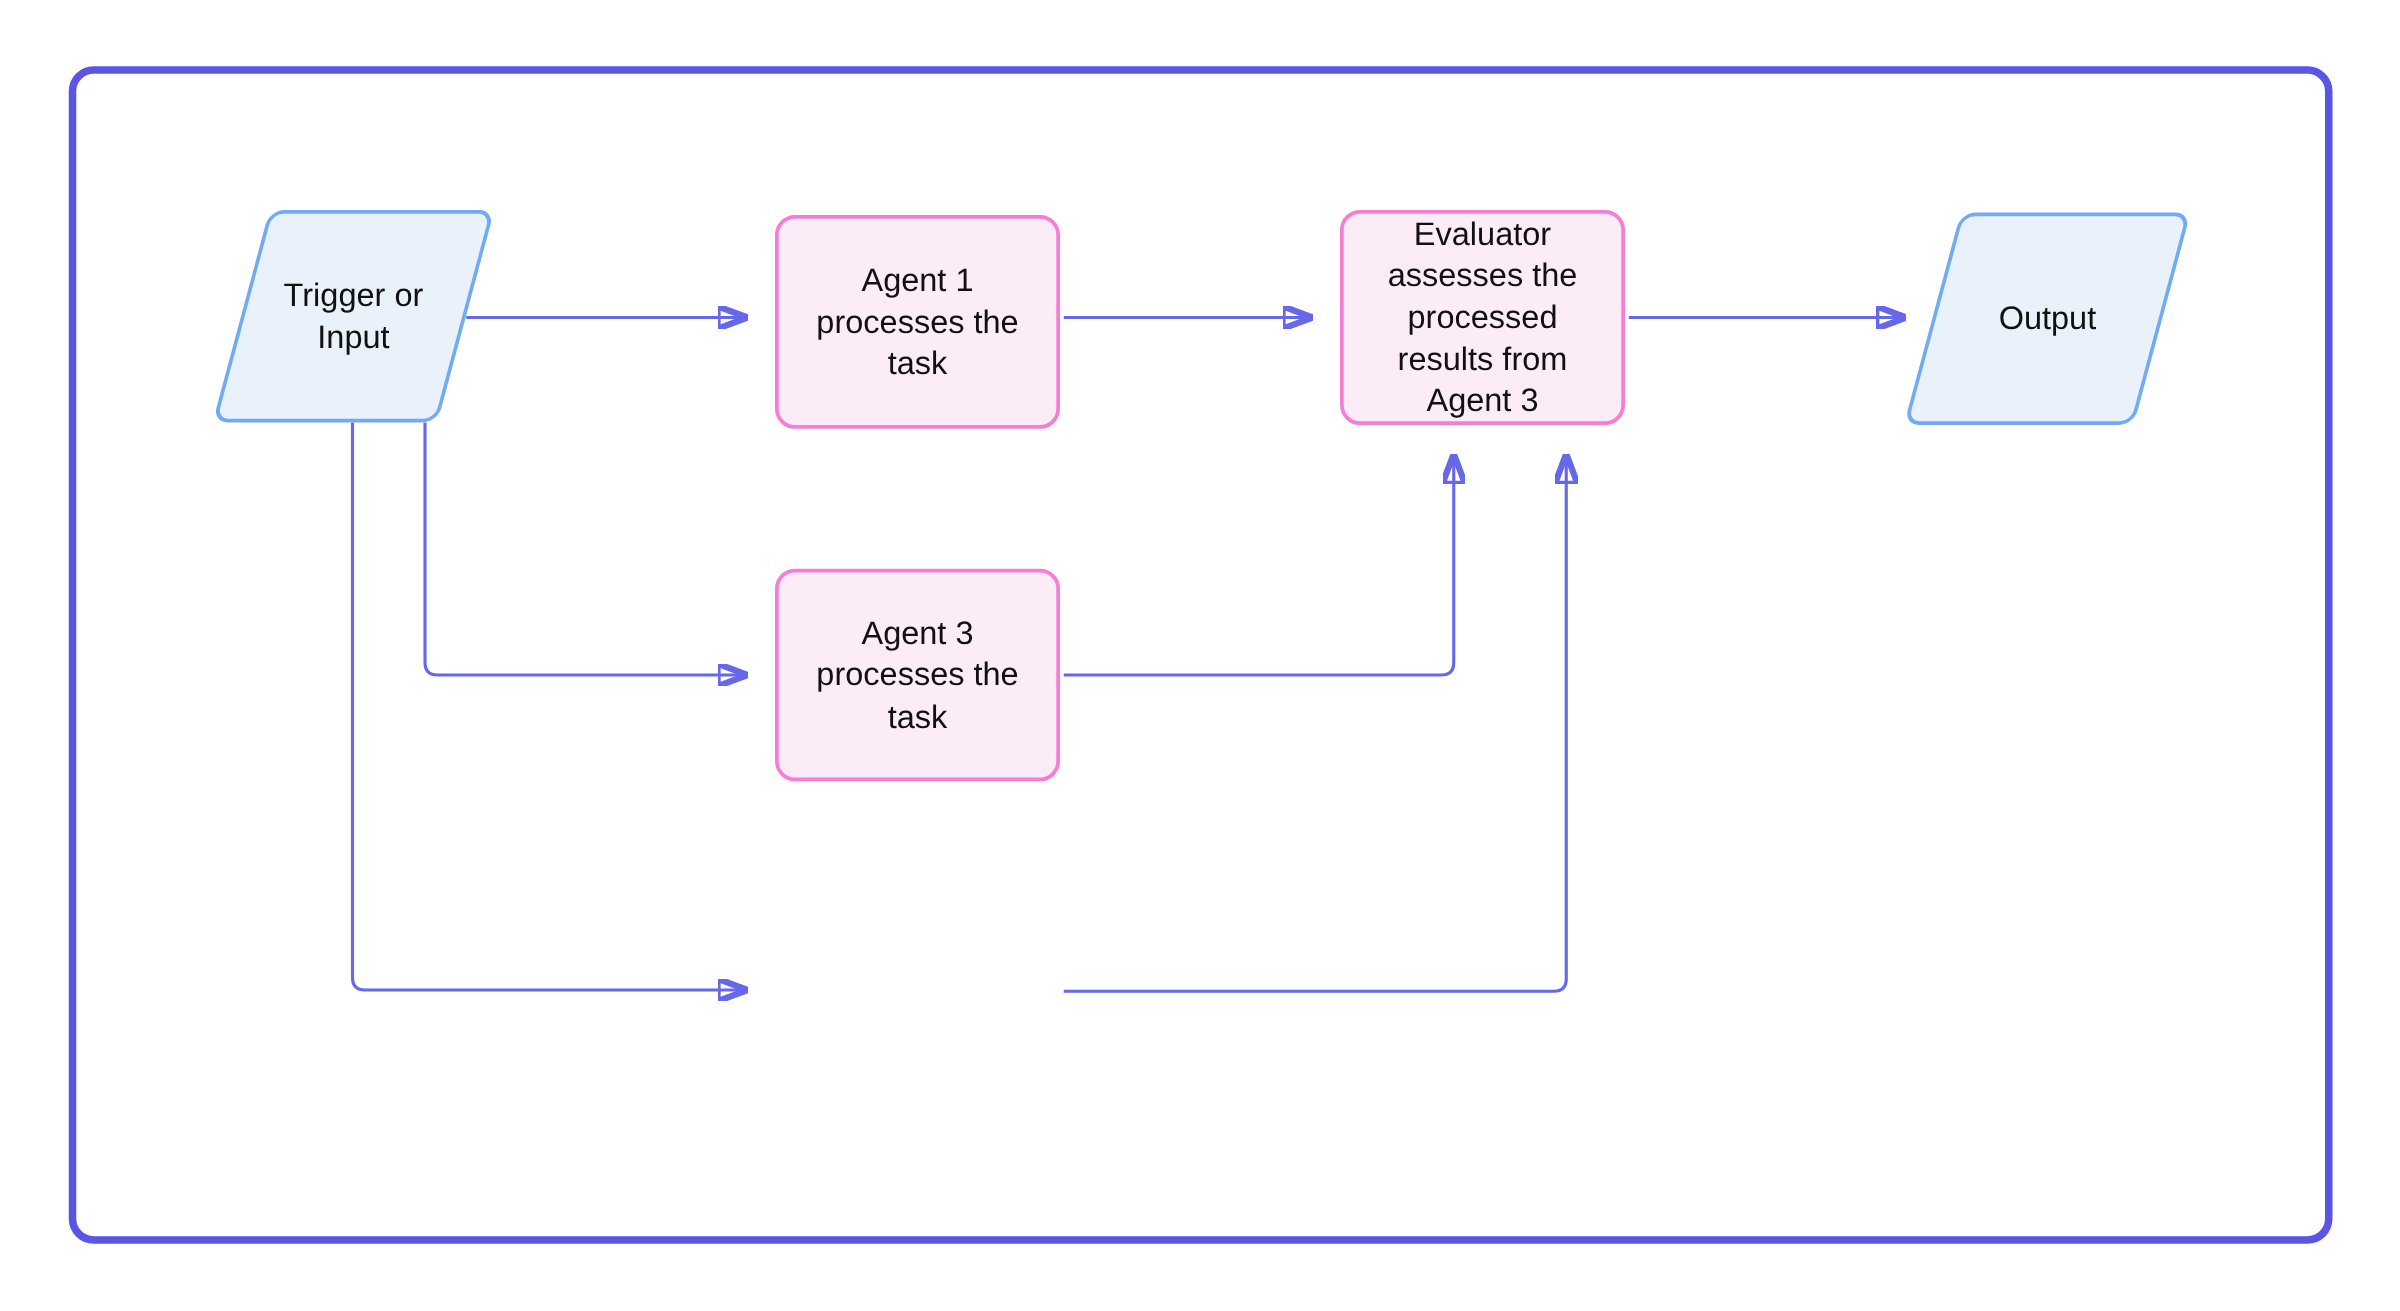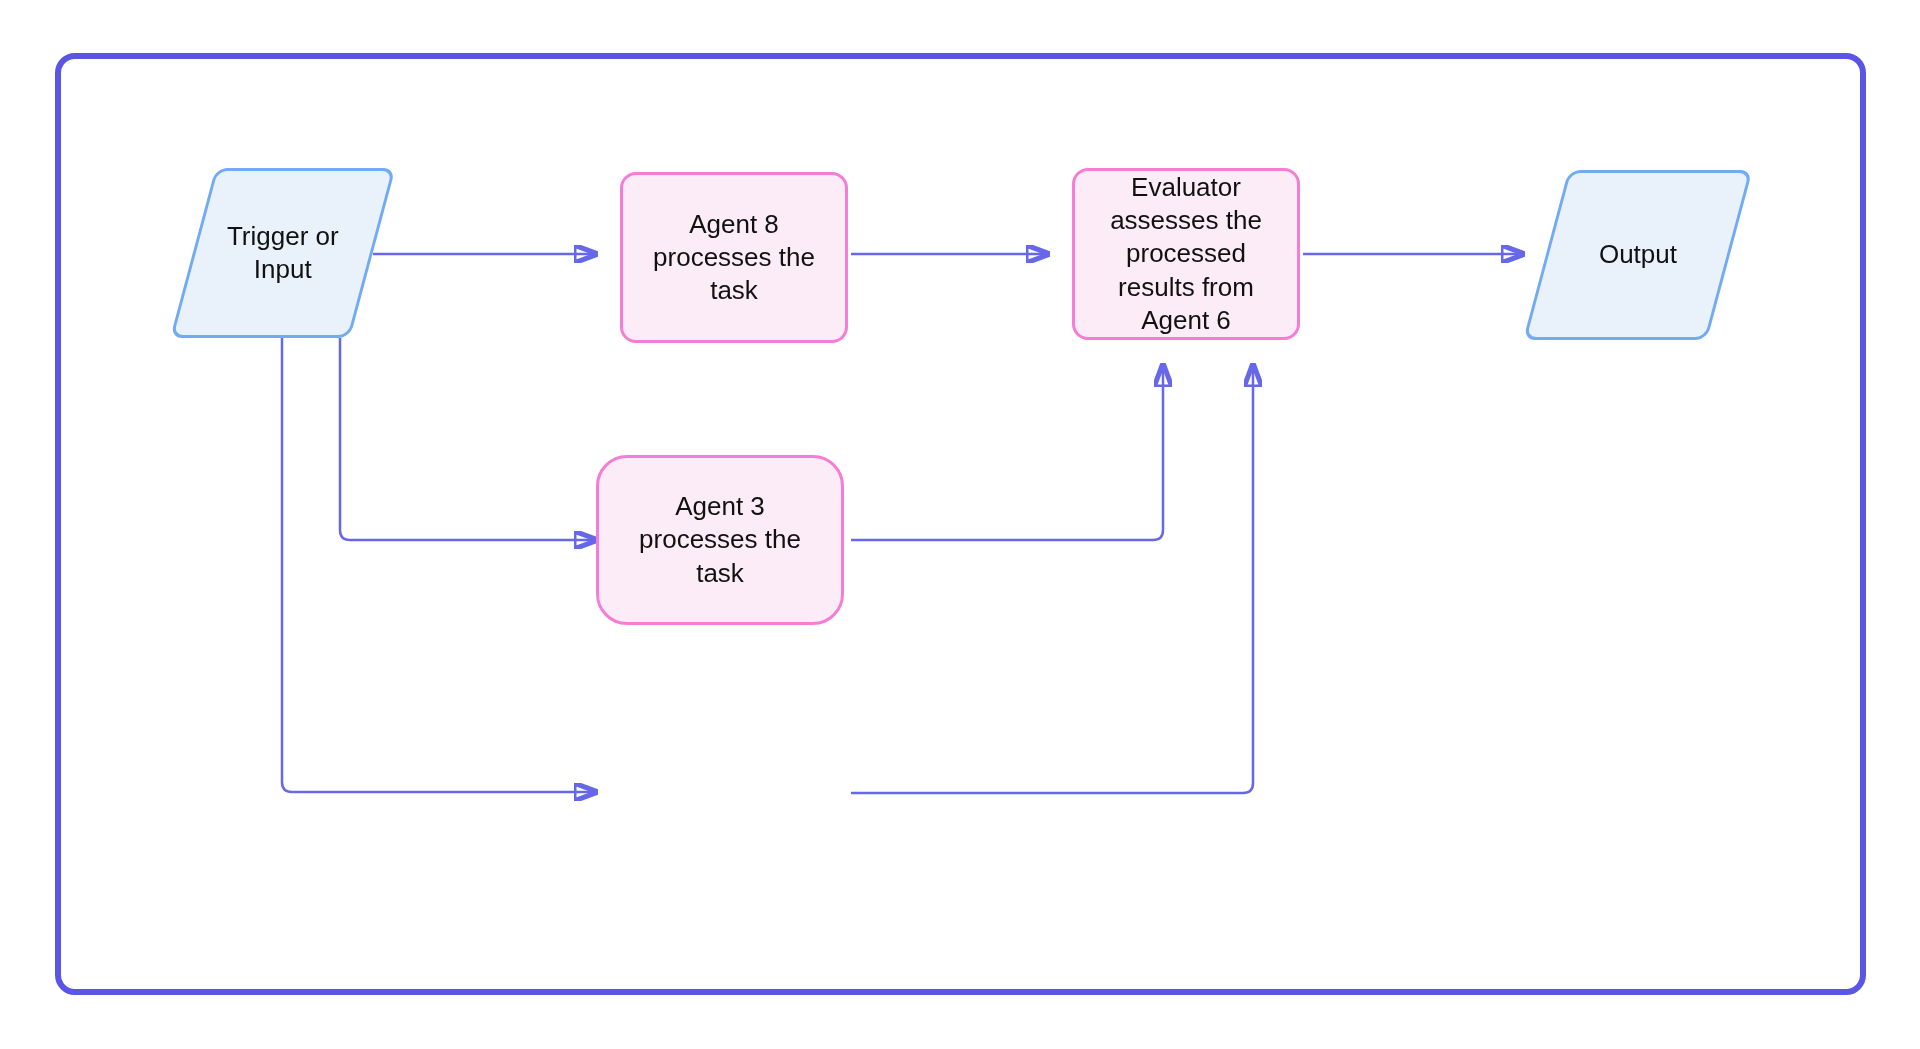--- a/index.html
+++ b/index.html
@@ -89,29 +89,29 @@
     <path d="M851 540 H1153 Q1163 540 1163 530 V367" marker-end="url(#arrow)"></path>
     <path d="M851 793 H1243 Q1253 793 1253 783 V367" marker-end="url(#arrow)"></path>
     <path d="M1303 254 H1521" marker-end="url(#arrow)"></path>
   </svg>
 
   <div class="node io" style="left:170px; top:168px; width:180px; height:170px;">
     <span class="node-label w140">Trigger or Input</span>
   </div>
 
   <div class="node process" style="left:620px; top:172px; width:228px; height:171px;">
-    <span class="node-label w185">Agent 8 processes the task</span>
+    <span class="node-label w185">Agent 1 processes the task</span>
   </div>
 
-  <div class="node process" style="left:596px; top:455px; width:248px; height:170px;border-radius:31px;">
+  <div class="node process" style="left:620px; top:455px; width:228px; height:170px;">
     <span class="node-label w185">Agent 3 processes the task</span>
   </div>
 
 
   <div class="node process" style="left:1072px; top:168px; width:228px; height:172px;">
-    <span class="node-label w185">Evaluator assesses the processed results from Agent 6</span>
+    <span class="node-label w185">Evaluator assesses the processed results from Agent 3</span>
   </div>
 
   <div class="node io" style="left:1523px; top:170px; width:184px; height:170px;">
     <span class="node-label">Output</span>
   </div>
 
 </div>
 
 </body></html>

